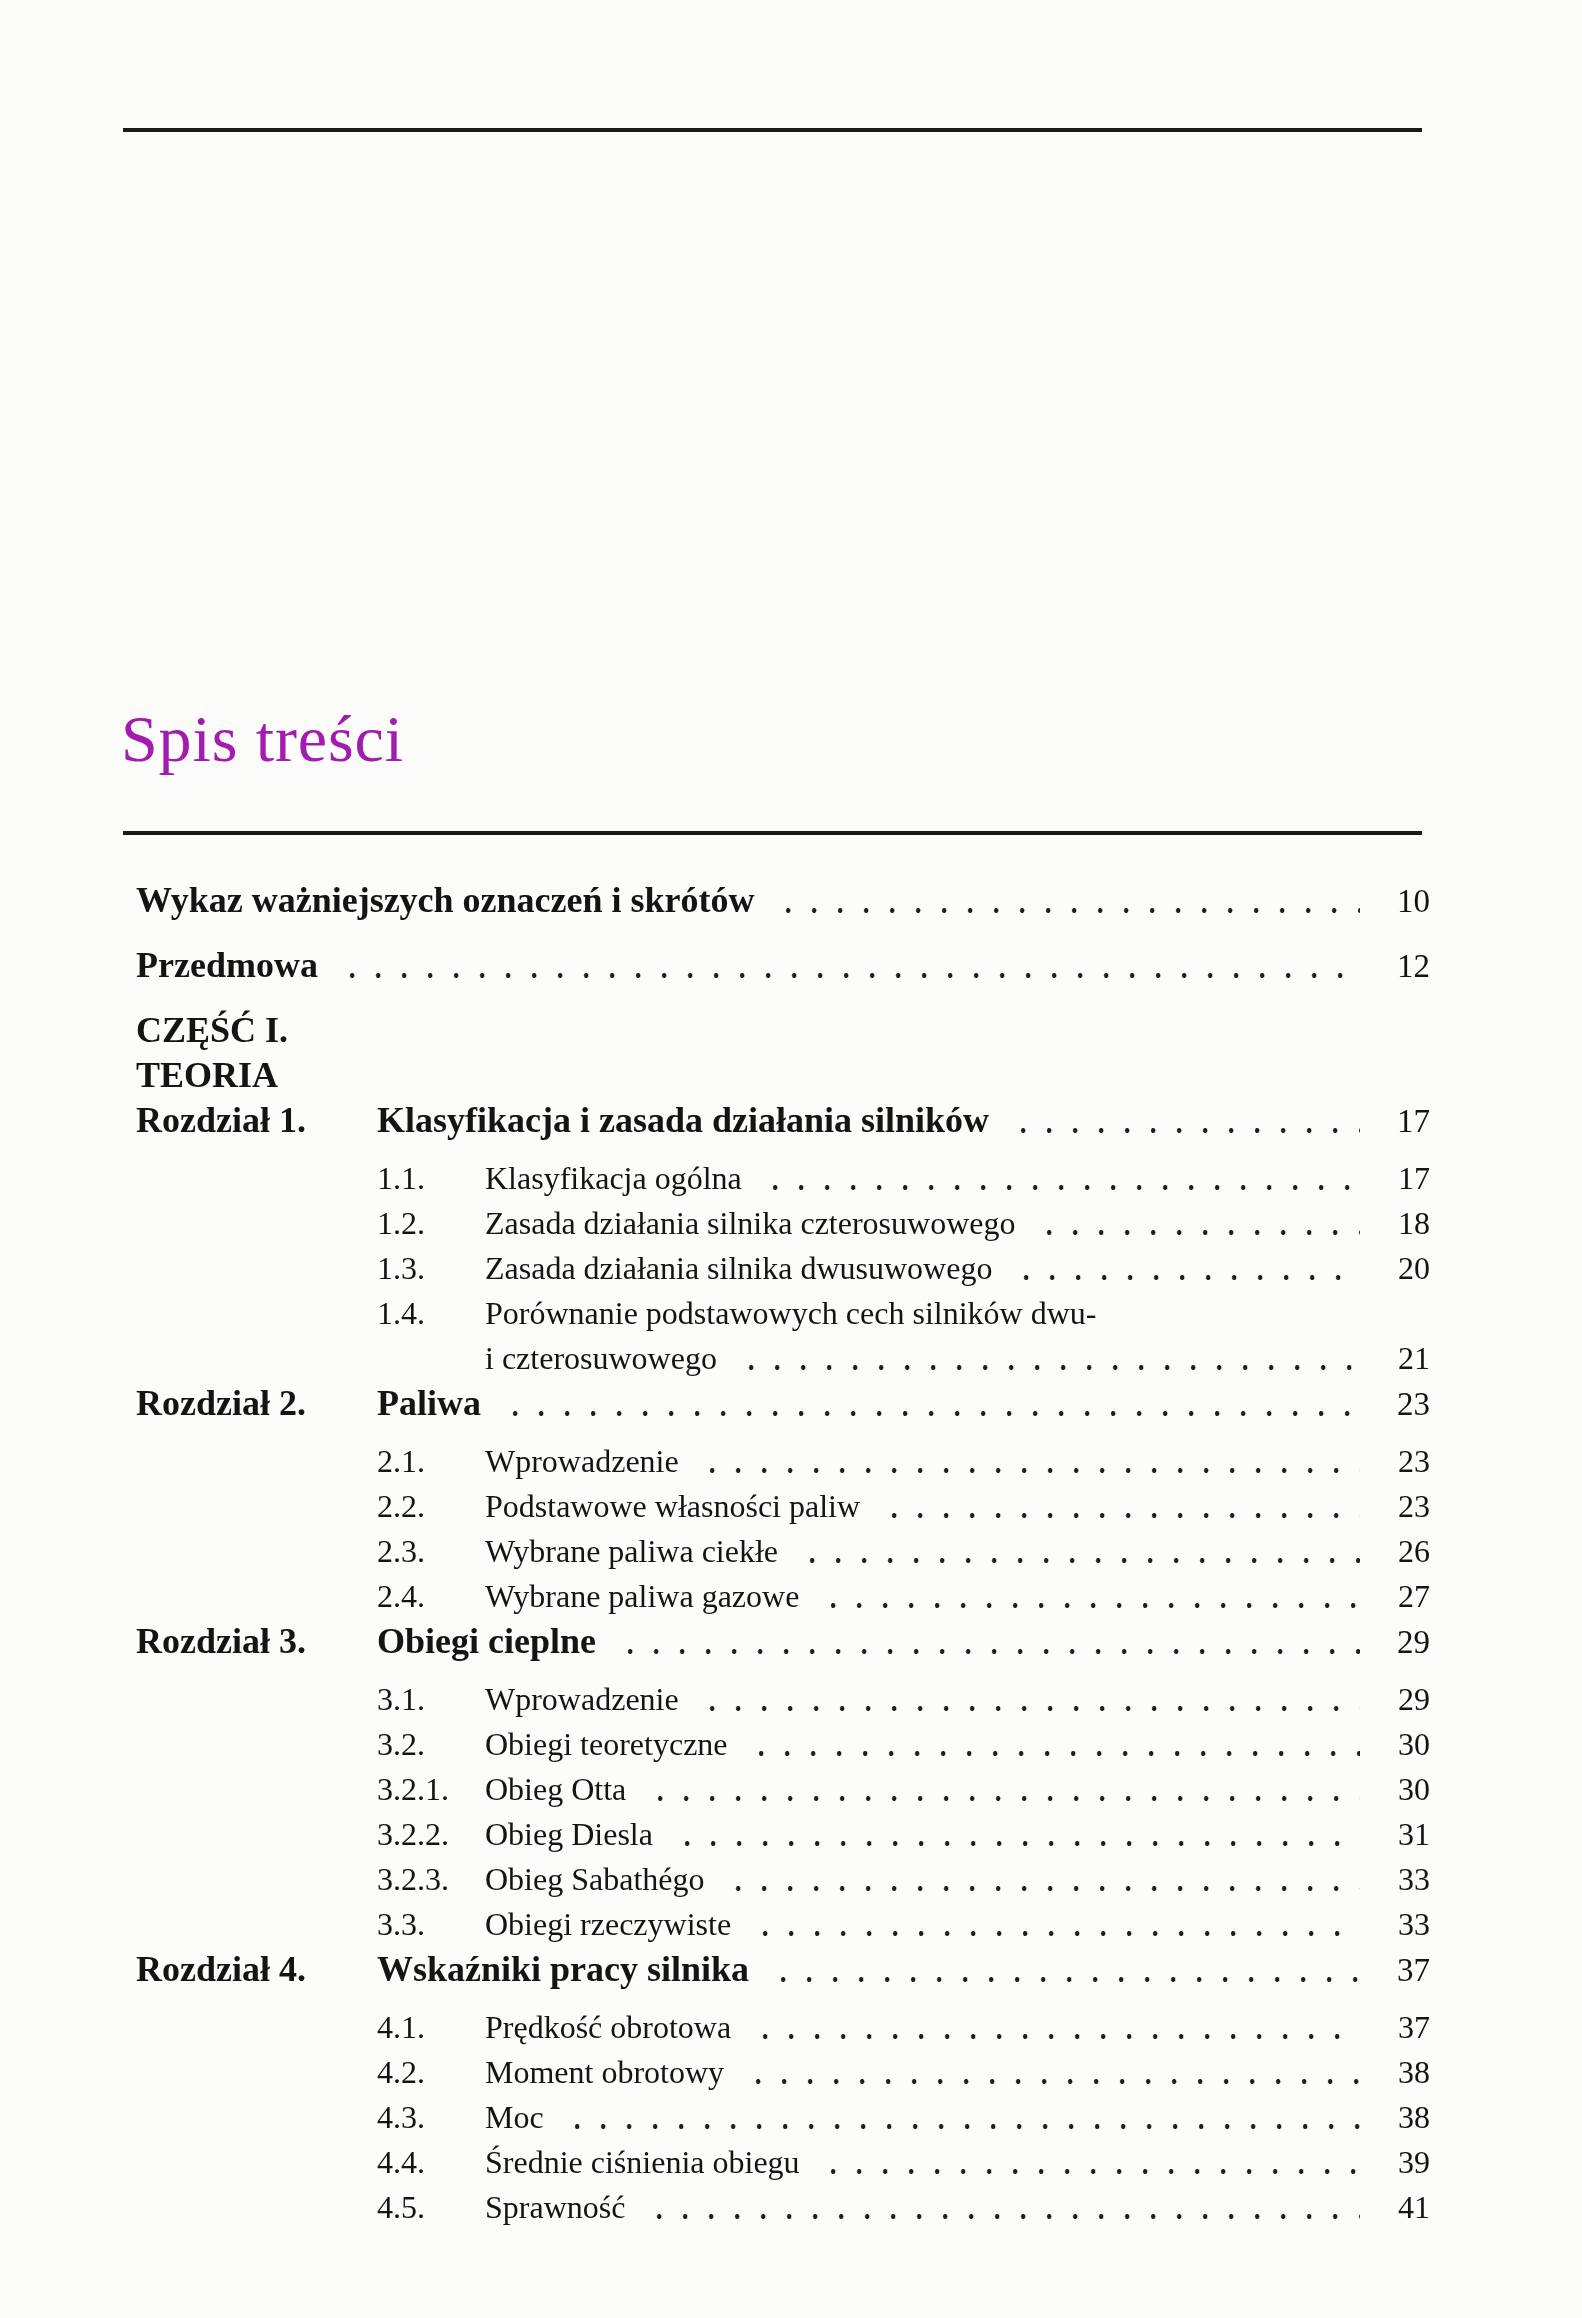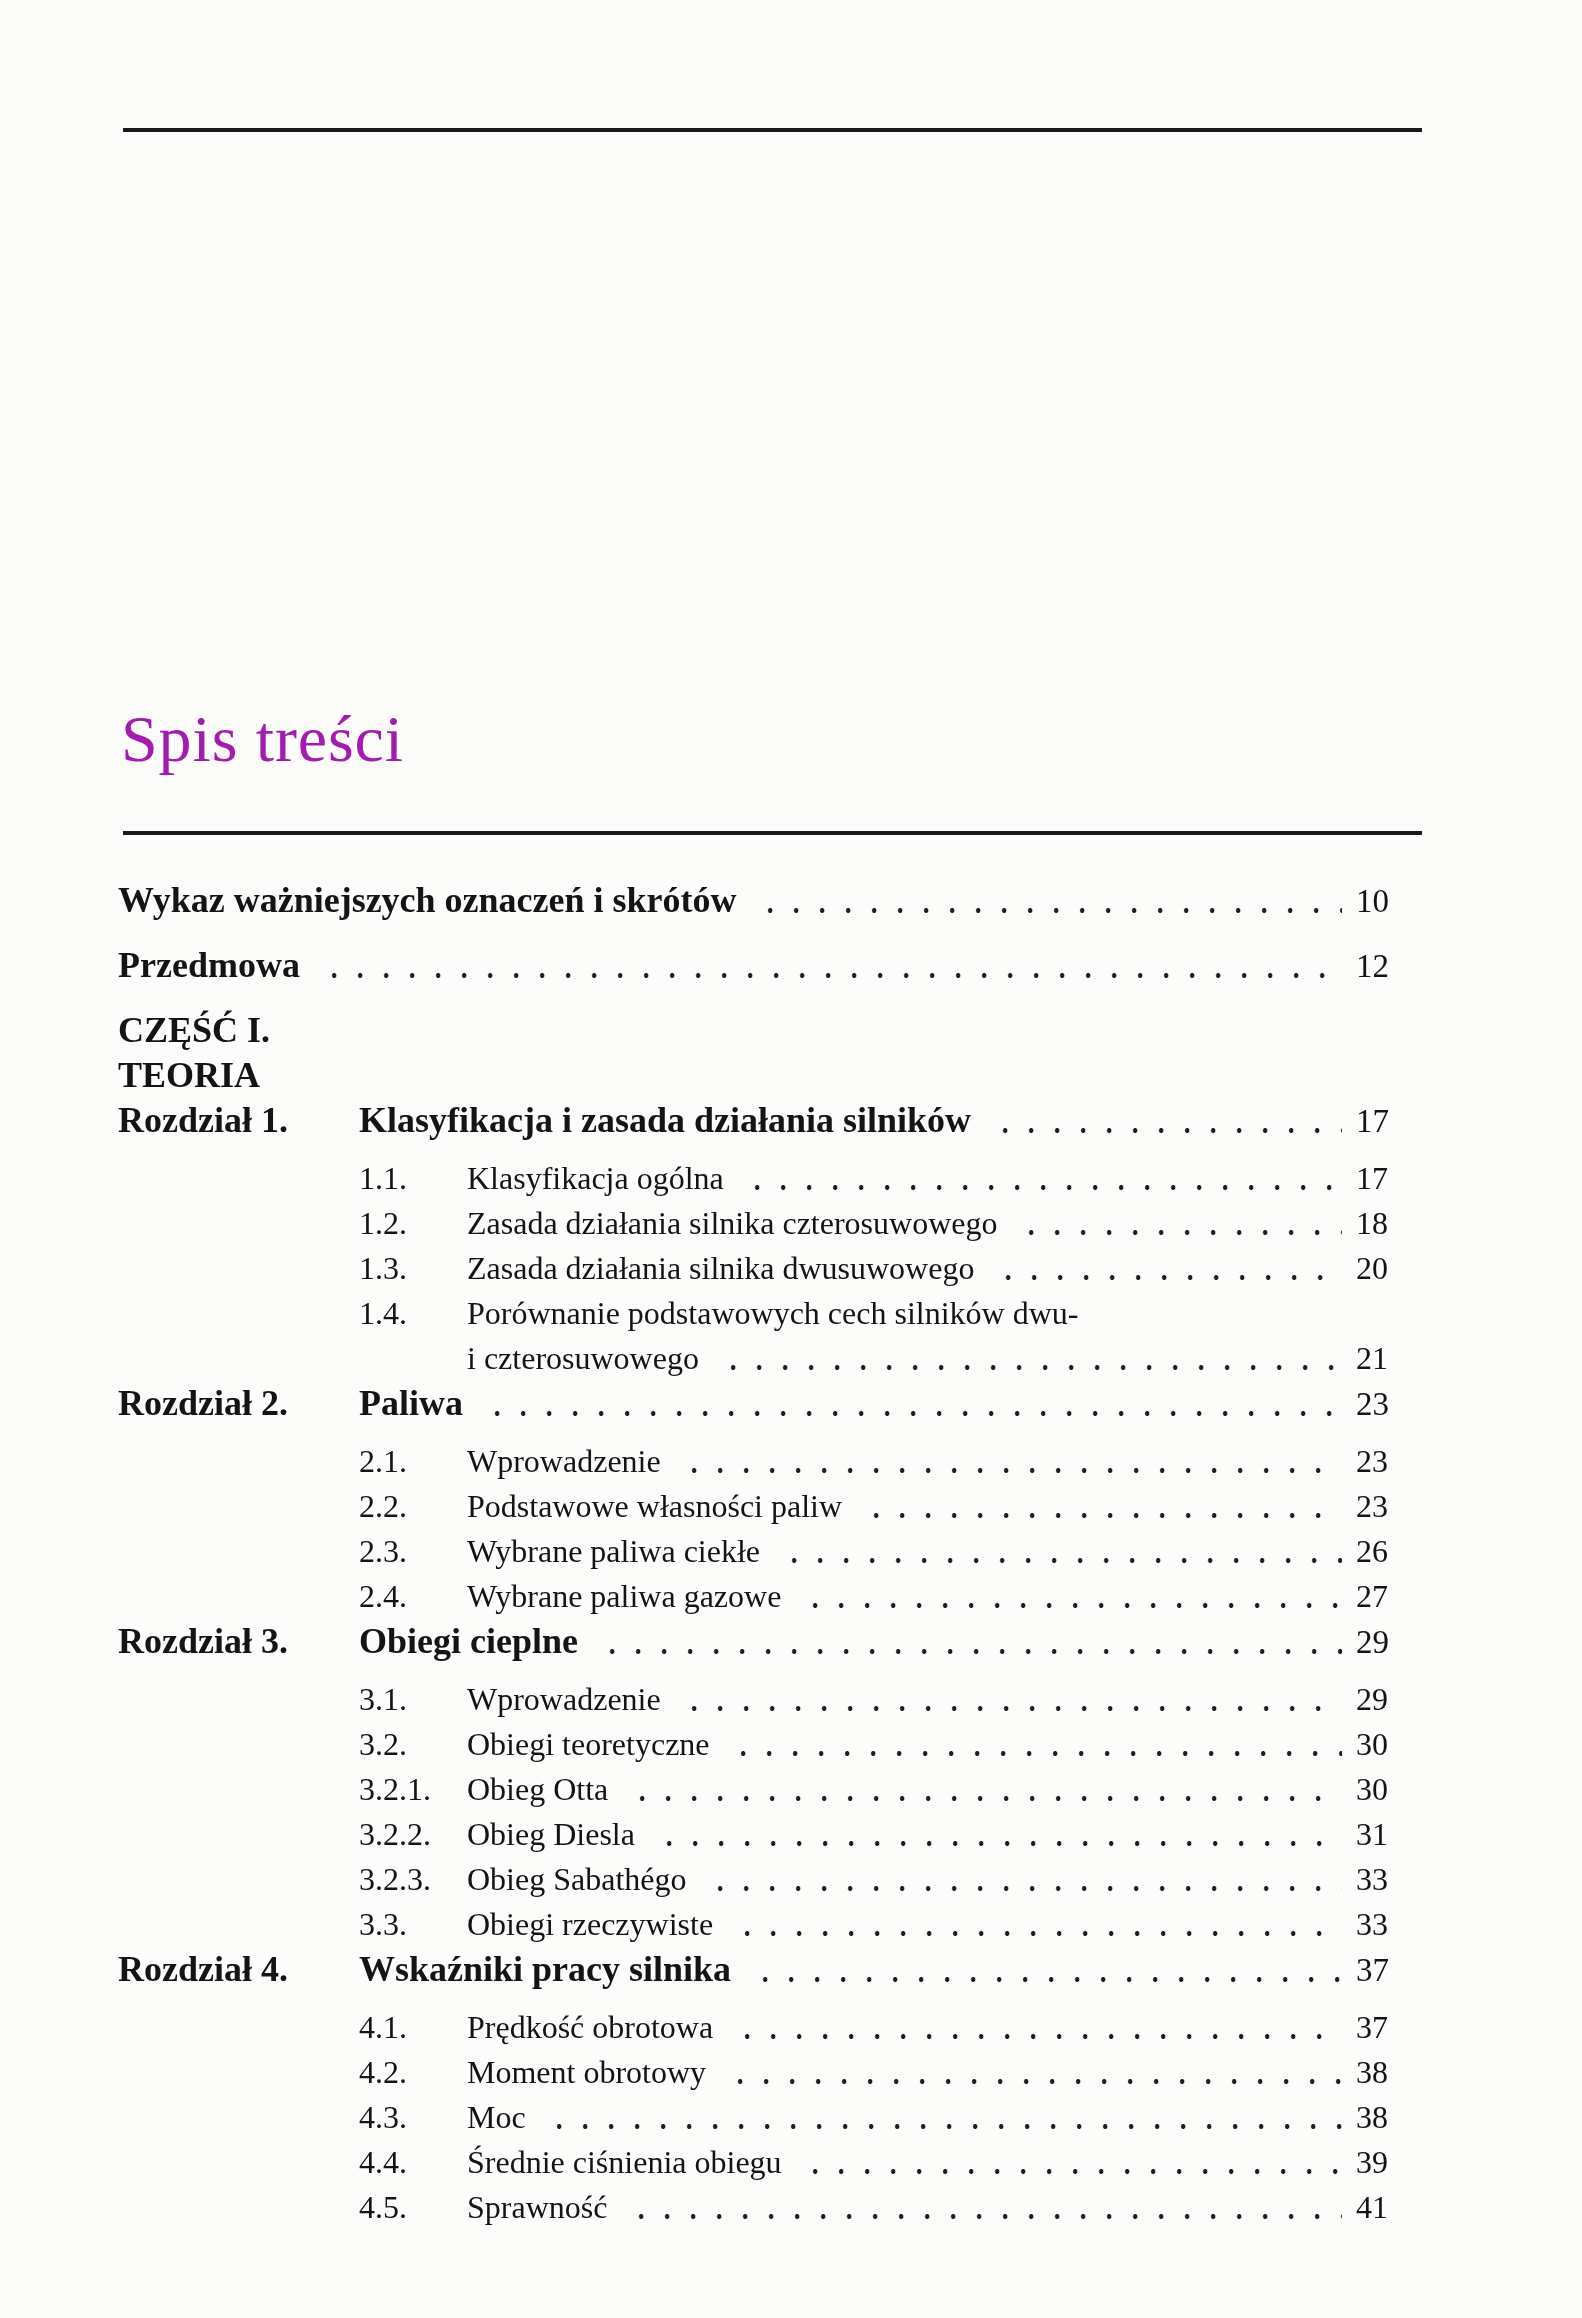--- a/index.html
+++ b/index.html
@@ -27,21 +27,21 @@
     left: 121px;
     top: 701px;
     margin: 0;
     font-size: 66px;
     font-weight: normal;
     letter-spacing: 0.9px;
     color: #a21caf;
   }
   .toc {
     position: absolute;
-    left: 118px;
+    left: 136px;
     top: 878px;
     width: 1294px;
   }
   .row {
     display: flex;
     align-items: baseline;
     line-height: 45px;
     font-size: 32px;
     white-space: nowrap;
   }
@@ -64,20 +64,21 @@
     min-width: 40px;
     margin: 0 14px 0 15.6px;
     background-image: radial-gradient(circle, #1d1d1d 2.1px, rgba(0,0,0,0) 2.6px);
     background-size: 26px 8.7px;
     background-repeat: repeat-x;
     background-position: left 5.2px bottom 9.5px;
   }
   .pageno {
     flex: none;
     width: 56px;
+    text-align: right;
     font-weight: normal;
   }
   .row.main .pageno, .row.chapter .pageno { font-size: 33px; }
 </style>
 </head>
 <body>
 
 <div class="rule" id="top-rule"></div>
 
 <h1 class="page-title">Spis treści</h1>

